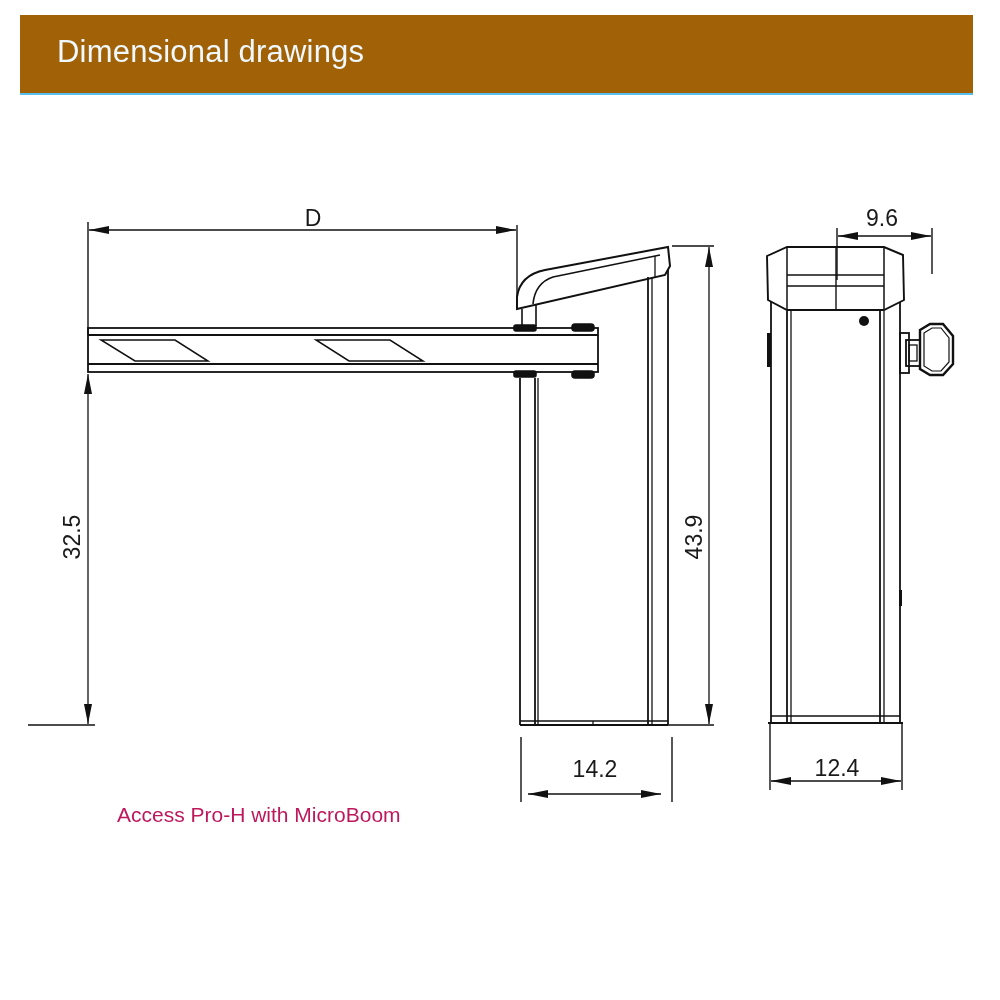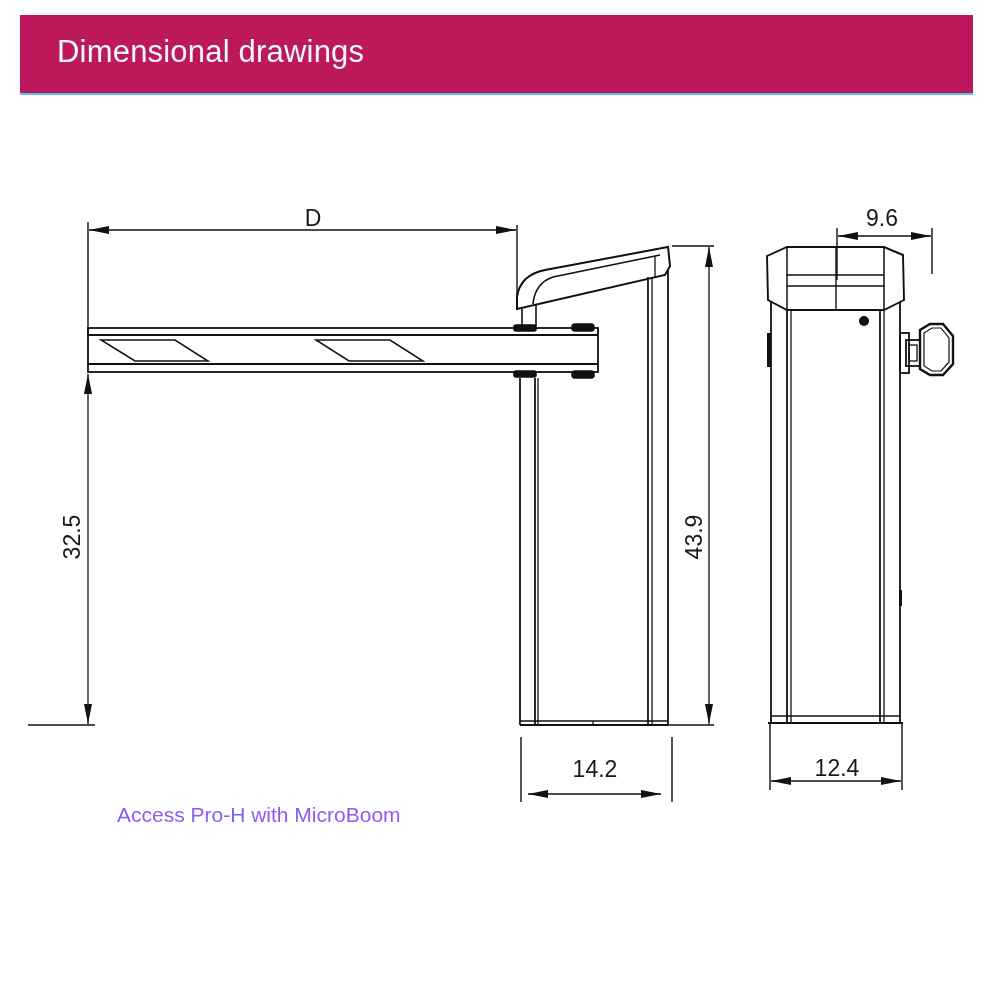--- a/index.html
+++ b/index.html
@@ -13,21 +13,21 @@
       position: relative;
       overflow: hidden;
       font-family: "Liberation Sans", "DejaVu Sans", sans-serif;
     }
     .header-bar {
       position: absolute;
       left: 20px;
       top: 15px;
       width: 953px;
       height: 80px;
-      background: #be185d;
+      background: #a16207;
       border-bottom: 2px solid #57bff0;
       box-sizing: border-box;
     }
     .header-title {
       position: absolute;
       left: 37px;
       top: 19px;
       font-size: 31px;
       color: #eef8fd;
       letter-spacing: 0.2px;
@@ -43,21 +43,21 @@
     .dim-text {
       font-family: "Liberation Sans", "DejaVu Sans", sans-serif;
       font-size: 23px;
       fill: #1a1a1a;
     }
     .caption {
       position: absolute;
       left: 117px;
       top: 803px;
       font-size: 21px;
-      color: #8b5cf6;
+      color: #be185d;
       white-space: nowrap;
     }
   </style>
 </head>
 <body>
 
 <div class="header-bar">
   <div class="header-title">Dimensional drawings</div>
 </div>
 

